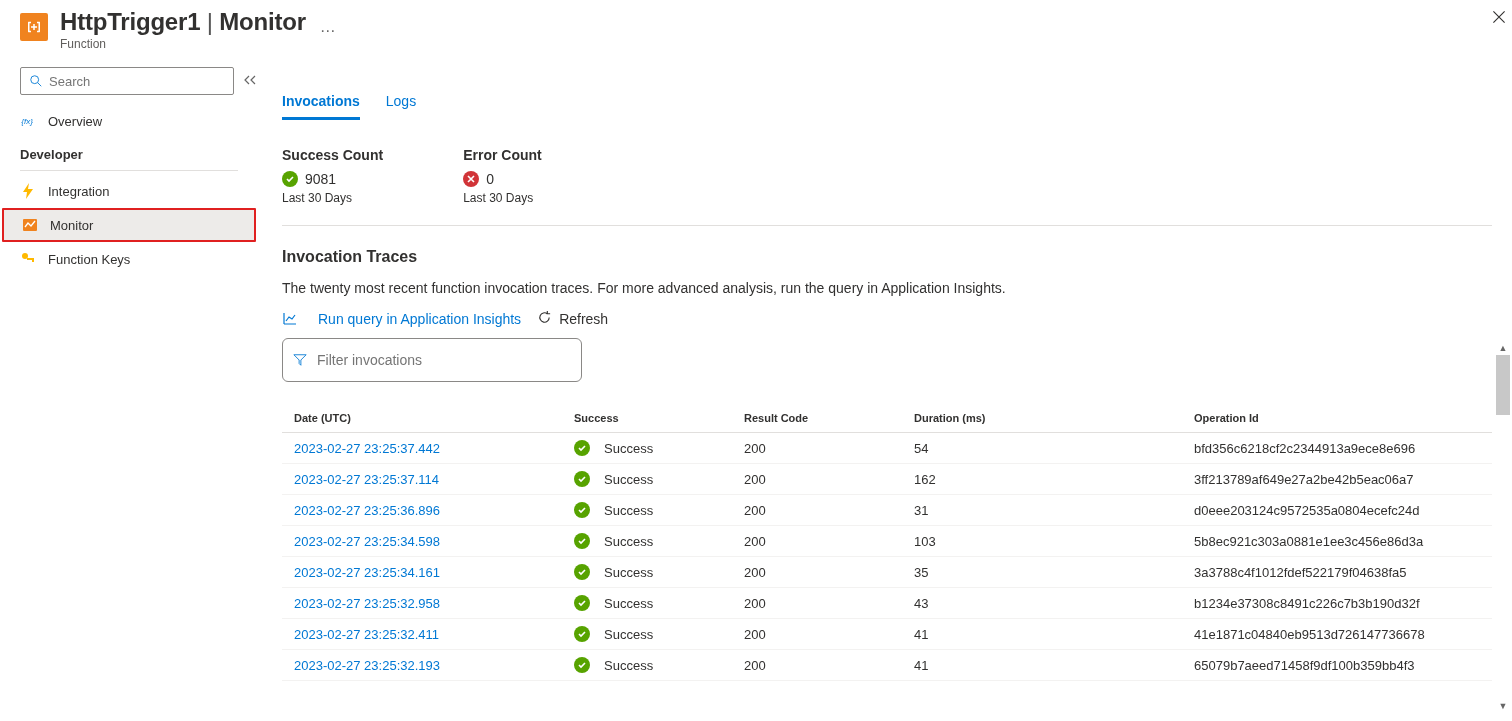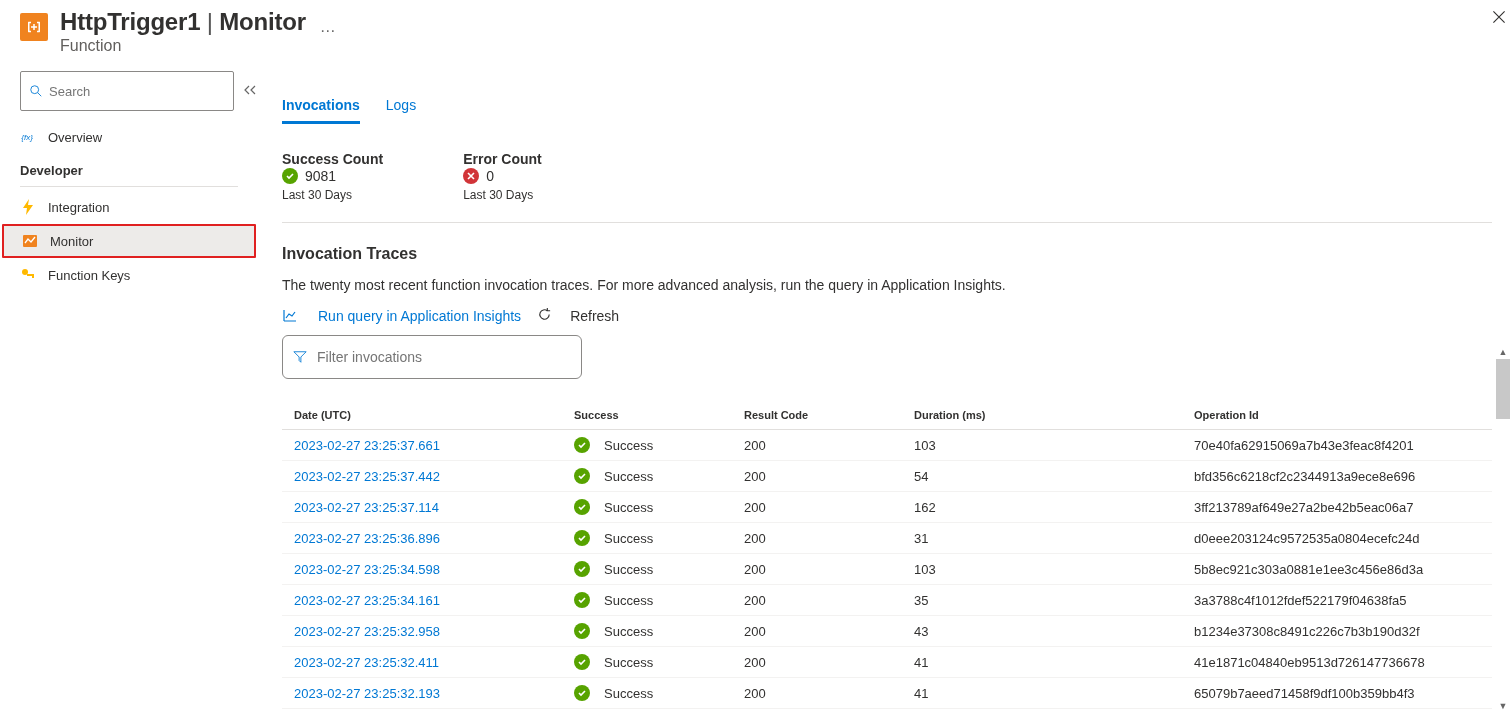--- a/index.html
+++ b/index.html
@@ -3,53 +3,53 @@
 <meta charset="utf-8">
 <style>
 * { margin: 0; padding: 0; box-sizing: border-box; }
 body { font-family: 'Segoe UI', -apple-system, sans-serif; font-size: 13px; color: #323130; background: #fff; overflow: hidden; }
 .app { display: flex; flex-direction: column; width: 1512px; height: 721px; }
 .header { display: flex; align-items: flex-start; padding: 8px 14px 10px 20px; position: relative; }
 .func-icon { width: 28px; height: 28px; background: #f0831f; border-radius: 2px; display: flex; align-items: center; justify-content: center; margin-right: 12px; margin-top: 5px; }
 .func-icon svg { fill: #fff; }
 .header-text h1 { font-size: 24px; font-weight: 600; letter-spacing: -0.2px; }
 .header-text .pipe { font-weight: 400; color: #555; }
-.header-text .sub { font-size: 16px; color: #605e5c; margin-top: 1px; }
+.header-text .sub { font-size: 12px; color: #605e5c; margin-top: 1px; }
 .more-btn { margin-left: 14px; font-size: 16px; letter-spacing: 2px; color: #666; cursor: pointer; margin-top: 10px; }
 .close-x { position: absolute; right: 6px; top: 10px; cursor: pointer; color: #323130; }
 .body { display: flex; flex: 1; overflow: hidden; }
 .sidebar { width: 258px; padding: 6px 0 0 0; border-right: none; }
 .search-row { display: flex; align-items: center; padding: 0 16px 0 20px; margin-bottom: 10px; }
-.search-wrap { flex: 1; display: flex; align-items: center; border: 1px solid #8a8886; border-radius: 2px; height: 40px; padding: 0 8px; }
+.search-wrap { flex: 1; display: flex; align-items: center; border: 1px solid #8a8886; border-radius: 2px; height: 28px; padding: 0 8px; }
 .search-wrap input { border: none; outline: none; flex: 1; font-size: 13px; background: transparent; }
 .collapse { margin-left: 10px; color: #666; cursor: pointer; font-size: 12px; }
 .nav-item { display: flex; align-items: center; height: 32px; padding: 0 20px; cursor: pointer; }
 .nav-item.active { background: #edebe9; border: 2px solid #e02020; border-radius: 1px; margin: 1px 2px 1px 2px; padding-left: 18px; height: 34px; }
 .nav-item .ni-icon { width: 16px; height: 16px; margin-right: 12px; display: flex; align-items: center; justify-content: center; }
 .nav-section { font-weight: 600; font-size: 13px; padding: 10px 20px 6px 20px; }
 .nav-divider { border: none; border-top: 1px solid #e1dfdd; margin: 2px 20px 4px 20px; }
 .main { flex: 1; display: flex; flex-direction: column; padding: 0 20px 0 24px; position: relative; overflow: hidden; }
 .tabs { display: flex; border-bottom: 1px solid transparent; margin-top: 24px; }
 .tab { font-size: 14px; color: #0078d4; padding: 8px 0; margin-right: 26px; cursor: pointer; }
 .tab.active { font-weight: 600; border-bottom: 3px solid #0078d4; }
 .stats { display: flex; margin-top: 26px; gap: 80px; }
-.stat h3 { font-size: 14px; font-weight: 700; margin-bottom: 1px; }
+.stat h3 { font-size: 14px; font-weight: 700; margin-bottom: 8px; }
 .stat-val { display: flex; align-items: center; font-size: 14px; margin-bottom: 4px; }
 .stat-sub { font-size: 12px; color: #323130; }
 .badge-circle { width: 16px; height: 16px; border-radius: 50%; display: inline-flex; align-items: center; justify-content: center; margin-right: 7px; }
 .badge-ok { background: #57a300; }
 .badge-err { background: #d13438; }
 .badge-circle svg { width: 10px; height: 10px; }
 .divider-h { border: none; border-top: 1px solid #e1dfdd; margin-top: 20px; }
 .section-title { font-size: 16px; font-weight: 700; margin-top: 22px; }
 .section-desc { font-size: 14px; margin-top: 14px; }
 .toolbar { display: flex; align-items: center; margin-top: 14px; gap: 16px; }
 .tool-link { color: #0078d4; font-size: 14px; display: flex; align-items: center; gap: 20px; cursor: pointer; }
 .tool-link .tl-icon { color: #0078d4; display: flex; }
-.tool-secondary { color: #323130; font-size: 14px; display: flex; align-items: center; gap: 18px; cursor: pointer; }
+.tool-secondary { color: #323130; font-size: 14px; display: flex; align-items: center; gap: 7px; cursor: pointer; }
 .filter-box { margin-top: 10px; display: flex; align-items: center; border: 1px solid #8a8886; border-radius: 6px; height: 44px; padding: 0 10px; width: 300px; }
 .filter-box input { border: none; outline: none; flex: 1; font-size: 14px; background: transparent; }
 .filter-box .fi-icon { color: #0078d4; margin-right: 10px; display: flex; }
 .table-wrap { margin-top: 22px; flex: 1; overflow-y: auto; position: relative; }
 table { width: 100%; border-collapse: collapse; font-size: 13px; }
 thead th { text-align: left; font-weight: 600; font-size: 11px; padding: 8px 12px; border-bottom: 1px solid #e1dfdd; }
 tbody td { padding: 7px 12px; border-bottom: 1px solid #f3f2f1; font-size: 13px; }
 .date-link { color: #0078d4; cursor: pointer; }
 .success-cell { display: flex; align-items: center; gap: 7px; }
 .scrollbar-track { position: absolute; right: 2px; top: 280px; bottom: 8px; width: 14px; display: flex; flex-direction: column; align-items: center; }
@@ -220,36 +220,20 @@
               <tr id="thead-row">
                 <th>Date (UTC)</th>
                 <th>Success</th>
                 <th>Result Code</th>
                 <th>Duration (ms)</th>
                 <th>Operation Id</th>
               </tr>
             </thead>
           <tbody id="tbody">
               <tr>
-                <td><span class="date-link">2023-02-27 23:25:37.661</span></td>
-                <td>
-                  <div class="success-cell">
-                    <span class="badge-circle badge-ok">
-                      <svg viewBox="0 0 10 10">
-                        <path d="M2 5 L4 7 L8 3" stroke="#fff" stroke-width="1.6" fill="none"></path>
-                      </svg>
-                    </span>
-                    <span>Success</span>
-                  </div>
-                </td>
-                <td>200</td>
-                <td>103</td>
-                <td>70e40fa62915069a7b43e3feac8f4201</td>
-              </tr>
-              <tr>
                 <td><span class="date-link">2023-02-27 23:25:37.442</span></td>
                 <td>
                   <div class="success-cell">
                     <span class="badge-circle badge-ok">
                       <svg viewBox="0 0 10 10">
                         <path d="M2 5 L4 7 L8 3" stroke="#fff" stroke-width="1.6" fill="none"></path>
                       </svg>
                     </span>
                     <span>Success</span>
                   </div>

